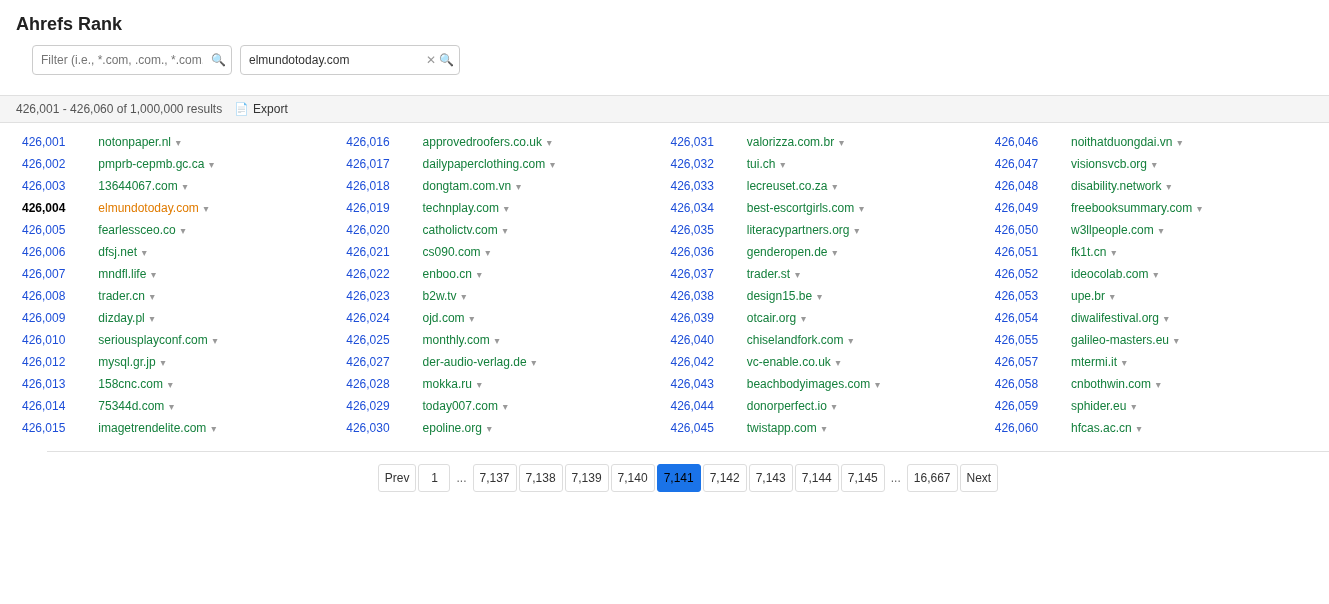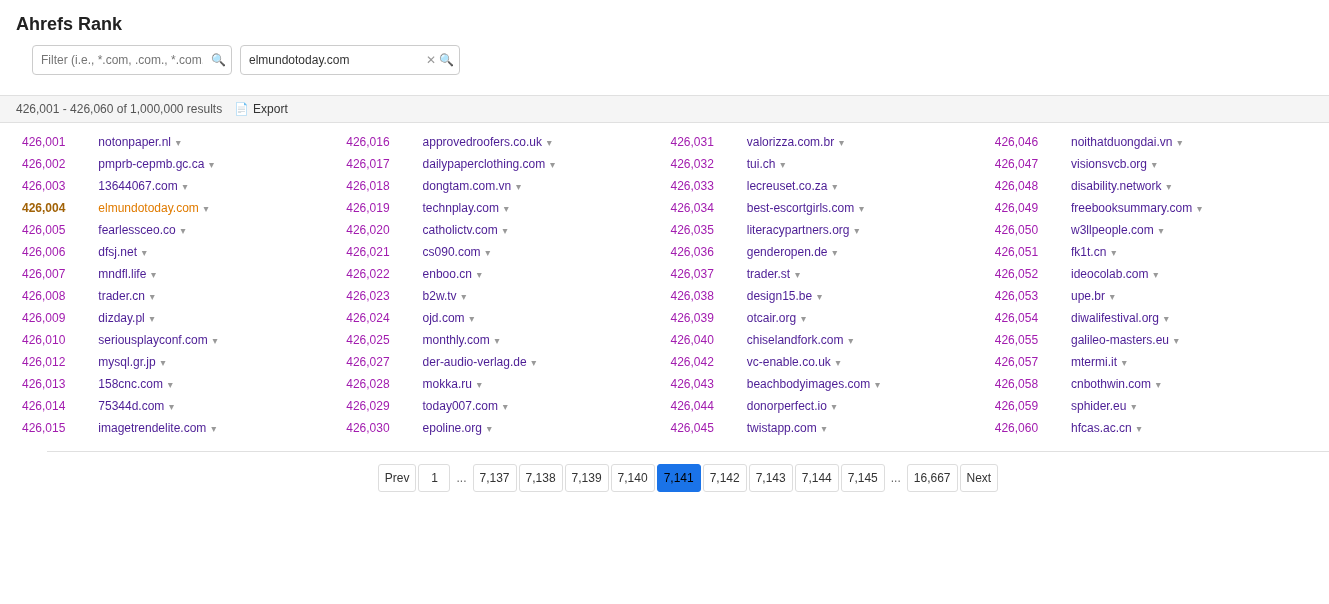--- a/index.html
+++ b/index.html
@@ -15,23 +15,23 @@
     .input-wrap { position: relative; display: inline-flex; align-items: center; }
     .input-wrap .search-btn { position: absolute; right: 2px; background: none; border: none; cursor: pointer; color: #666; font-size: 12px; padding: 4px; }
     .input-wrap .clear-btn { position: absolute; right: 20px; background: none; border: none; cursor: pointer; color: #999; font-size: 12px; padding: 4px; }
     
     .results-bar { display: flex; align-items: center; gap: 12px; padding: 6px 16px; background: #f5f5f5; border-top: 1px solid #e0e0e0; border-bottom: 1px solid #e0e0e0; font-size: 12px; color: #555; }
     .export-btn { display: flex; align-items: center; gap: 4px; background: none; border: none; cursor: pointer; color: #333; font-size: 12px; font-weight: 500; }
     
     .table-container { padding: 8px 16px; overflow: hidden; }
     .data-table { width: 100%; border-collapse: collapse; }
     .data-table td { padding: 4px 6px; font-size: 12px; white-space: nowrap; }
-    .rank-cell { color: #a21caf; min-width: 52px; }
-    .rank-cell.highlight { color: #a16207; font-weight: 600; }
-    .domain-cell a { color: #4c1d95; text-decoration: none; }
+    .rank-cell { color: #1d4ed8; min-width: 52px; }
+    .rank-cell.highlight { color: #000000; font-weight: 600; }
+    .domain-cell a { color: #15803d; text-decoration: none; }
     .domain-cell a.highlight { color: #e07b00; }
     .chevron { color: #999; font-size: 10px; margin-left: 2px; }
     
     .pagination { display: flex; align-items: center; justify-content: center; gap: 2px; padding: 12px 0; border-top: 1px solid #e0e0e0; margin-top: 4px; margin-left: 47px; }
     .page-btn { min-width: 32px; height: 28px; padding: 0 6px; border: 1px solid #ddd; background: #fff; color: #333; font-size: 12px; cursor: pointer; border-radius: 3px; display: flex; align-items: center; justify-content: center; }
     .page-btn.active { background: #1a73e8; color: #000000; border-color: #1a73e8; }
     .page-btn.nav { font-size: 12px; }
     .page-dots { padding: 0 4px; color: #666; font-size: 12px; }
   </style>
 </head>

